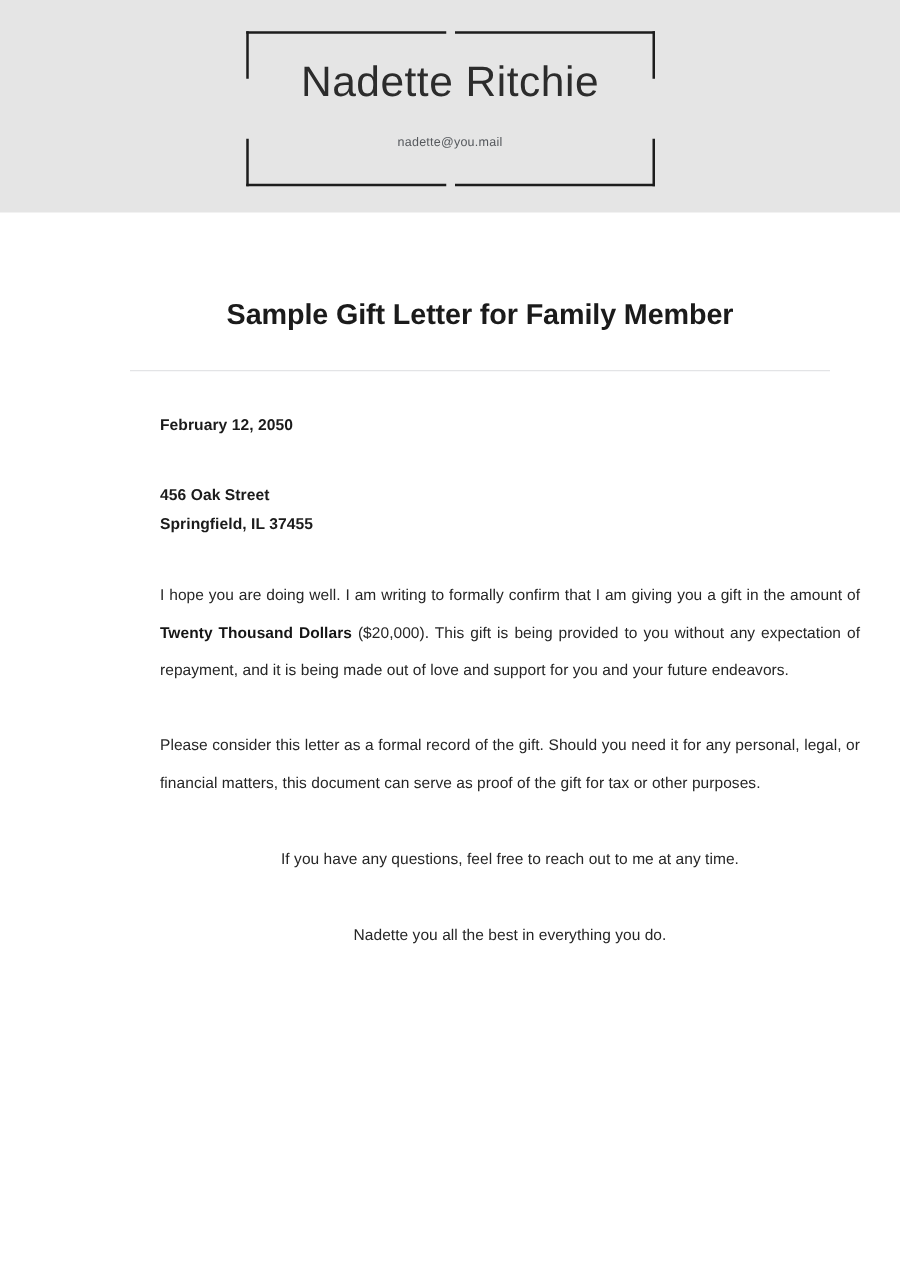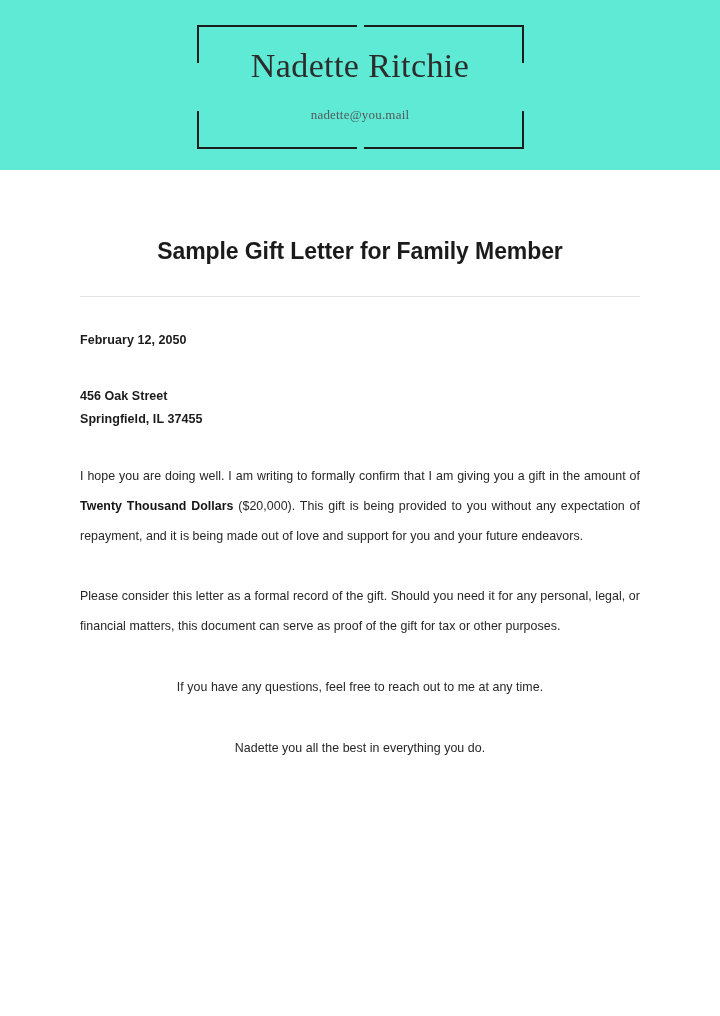--- a/index.html
+++ b/index.html
@@ -20,23 +20,22 @@
     width: 720px;
     height: 1016px;
     background: #ffffff;
   }
 
   
   .letterhead {
     position: relative;
     width: 720px;
     height: 170px;
-    background: #5eead4;
+    background: #e5e5e5;
     box-sizing: border-box;
-    font-family: Liberation Serif, serif;
   }
 
   .bracket-frame {
     position: absolute;
     left: 197px;
     top: 25px;
     width: 327px;
     height: 124px;
   }
   .bracket {
@@ -87,31 +86,32 @@
     line-height: 42px;
     white-space: nowrap;
   }
 
   .sender-email {
     position: absolute;
     left: 0;
     right: 0;
     top: 108px;
     text-align: center;
-    font-size: 13px;
+    font-size: 10px;
     font-weight: 400;
     letter-spacing: 0.2px;
     color: #55585c;
     line-height: 14px;
   }
 
   
   .letter {
     position: relative;
     padding: 0;
+    margin-left: 48px;
   }
 
   .doc-title {
     margin: 0;
     padding: 66px 80px 0 80px;
     text-align: center;
     font-size: 23px;
     font-weight: 700;
     color: #1b1b1b;
     letter-spacing: -0.1px;

